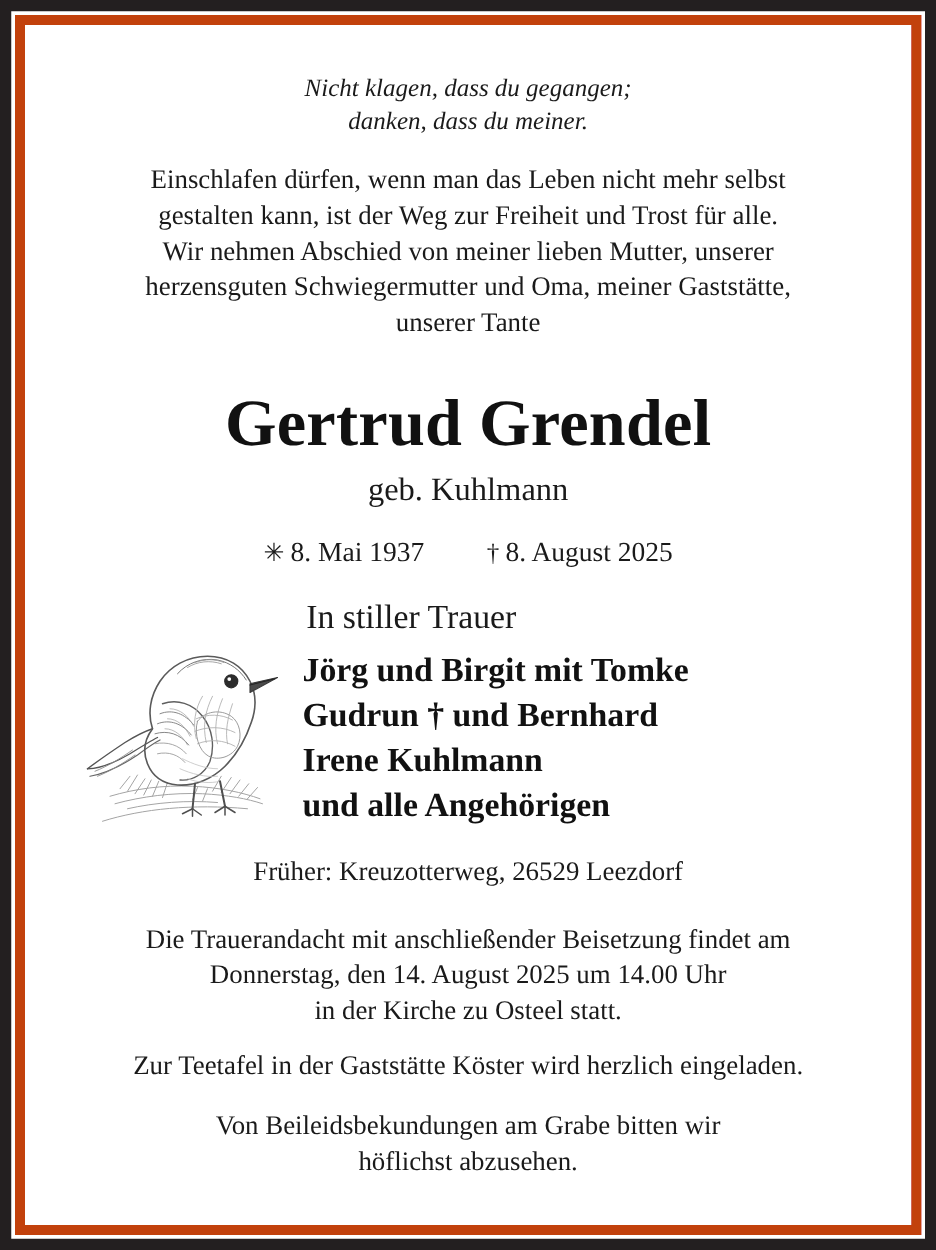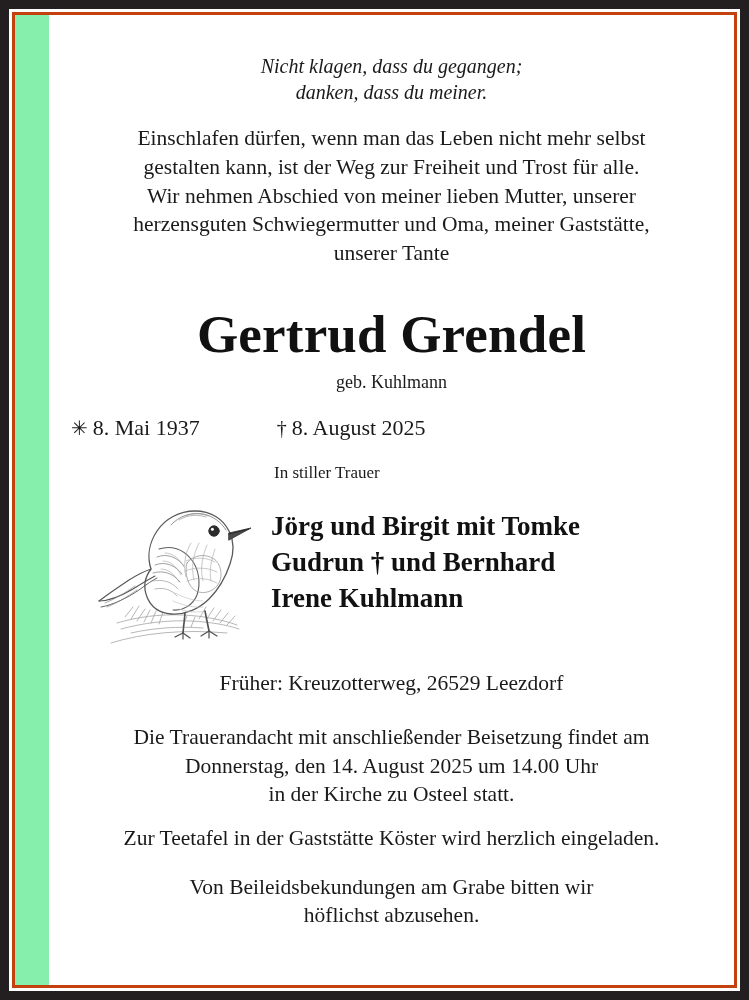--- a/index.html
+++ b/index.html
@@ -28,23 +28,22 @@
     box-sizing: border-box;
     width: 100%;
     height: 100%;
     background: #ffffff;          
     padding: 3px;
   }
   .notice-inner-rule {
     box-sizing: border-box;
     width: 100%;
     height: 100%;
-    border: 3px solid #c2410c;    
-    background: #86efac;
-    padding-left: 34px;
+    border: 8px solid #c2410c;    
+    background: #be185d;
   }
   .notice-body {
     box-sizing: border-box;
     width: 100%;
     height: 100%;
     background: #ffffff;
     position: relative;
     padding: 0 22px;
     display: flex;
     flex-direction: column;
@@ -74,30 +73,31 @@
     text-align: center;
     font-size: 53px;
     font-weight: bold;
     letter-spacing: 0.2px;
     line-height: 1;
     margin-top: 40px;
     color: #111111;
   }
   .nee {
     text-align: center;
-    font-size: 18px;
+    font-size: 26px;
     line-height: 1.1;
     margin-top: 12px;
     color: #1a1a1a;
   }
 
   .dates-row {
     display: flex;
+    justify-content: center;
     align-items: baseline;
-    gap: 77px;
+    gap: 50px;
     font-size: 22px;
     margin-top: 22px;
     color: #1a1a1a;
   }
   .dates-row .date-item { white-space: nowrap; }
   .sym { margin-right: 5px; font-size: 20px; }
 
   
   .mourn-row {
     display: flex;
@@ -113,23 +113,23 @@
     margin-left: 4px;
   }
   .bird-illustration svg { display: block; width: 100%; height: 100%; }
 
   .mourners {
     flex: 1 1 auto;
     padding-left: 16px;
     padding-top: 2px;
   }
   .in-stiller {
-    font-size: 17px;
+    font-size: 27px;
     line-height: 1.2;
-    margin-bottom: 26px;
+    margin-bottom: 10px;
     padding-left: 3px;
     color: #1a1a1a;
   }
   .mourner-list {
     font-size: 27px;
     font-weight: bold;
     line-height: 1.33;
     color: #111111;
   }
   .mourner-list .mline { display: block; white-space: nowrap; }
@@ -270,20 +270,21 @@
               <path d="M122 148 L130 153" stroke="#4f4f4f" stroke-width="1.2"></path>
             </svg>
           </div>
 
           <div class="mourners">
             <div class="in-stiller">In stiller Trauer</div>
             <div class="mourner-list">
               <span class="mline">Jörg und Birgit mit Tomke</span>
               <span class="mline">Gudrun † und Bernhard</span>
               <span class="mline">Irene Kuhlmann</span>
+              <span class="mline">und alle Angehörigen</span>
             </div>
           </div>
         </div>
 
         <div class="block former-address">
           <span class="bline">Früher: Kreuzotterweg, 26529 Leezdorf</span>
         </div>
 
 
         <div class="block service-info">

